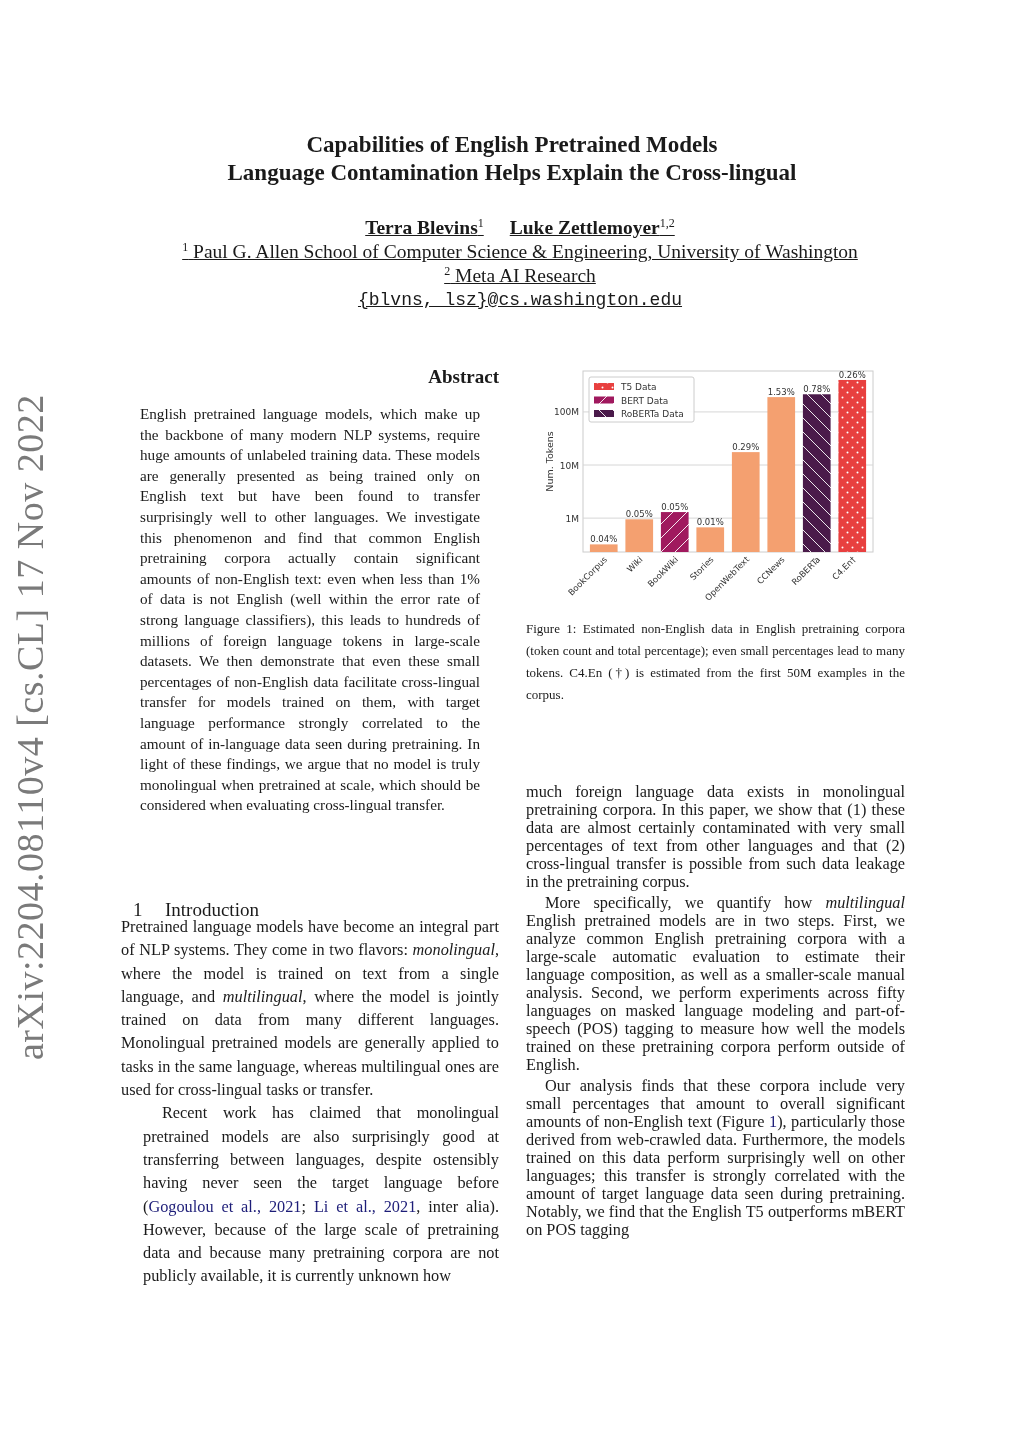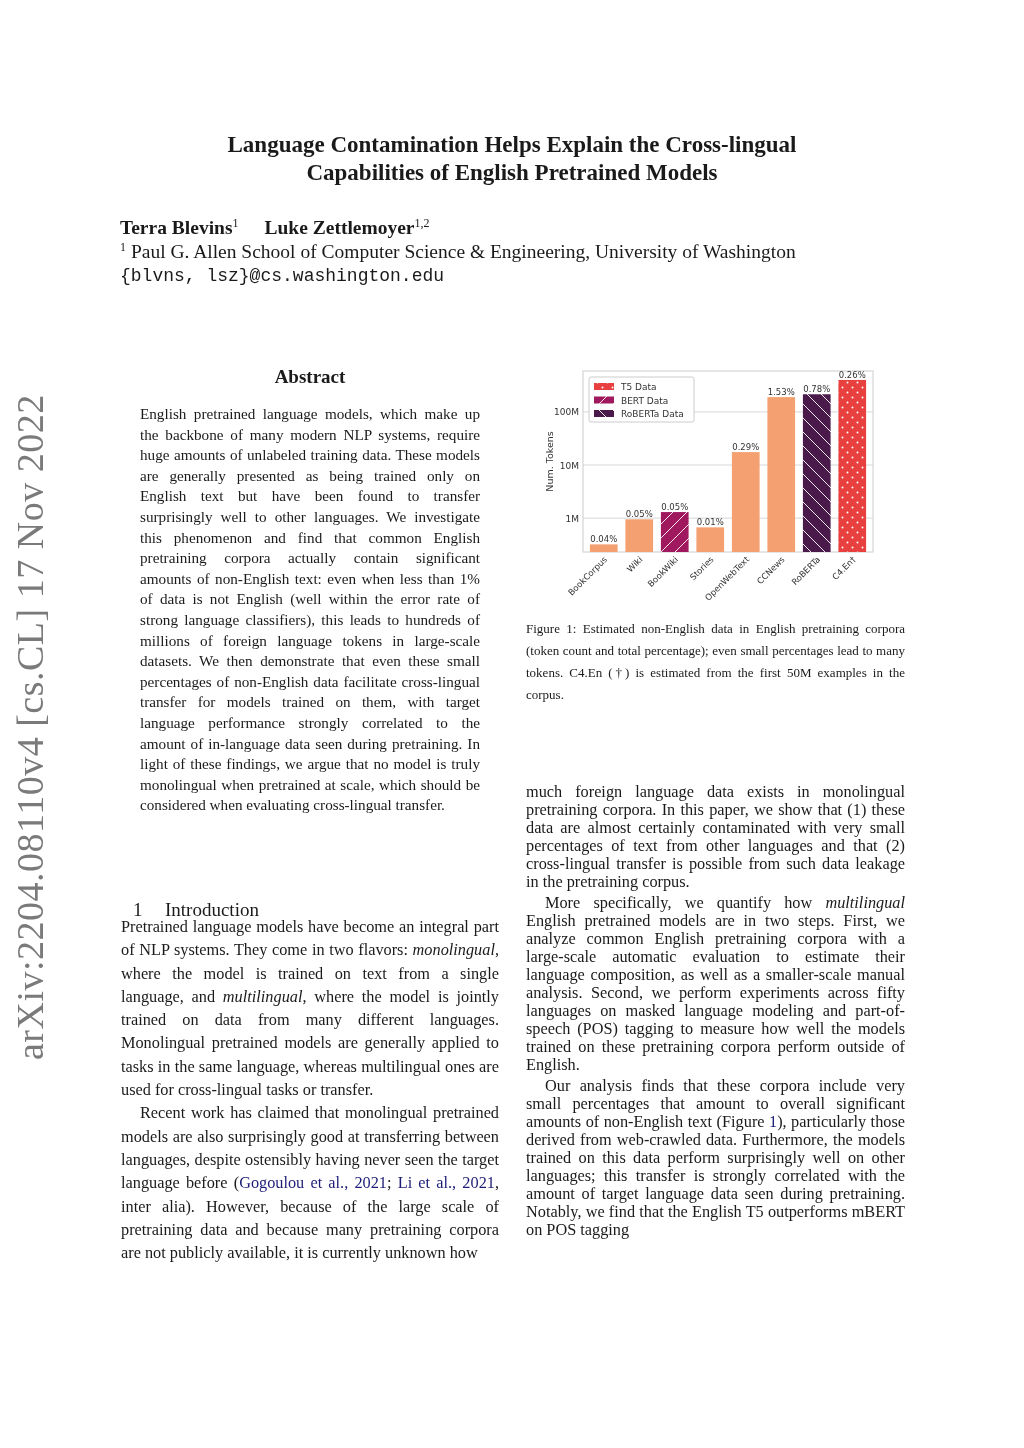--- a/index.html
+++ b/index.html
@@ -2,60 +2,61 @@
 <html><head>
 <meta charset="utf-8">
 <style>
   html, body { margin: 0; padding: 0; background: #ffffff; }
   body { width: 1024px; height: 1448px; position: relative; overflow: hidden;
          font-family: "Liberation Serif", "DejaVu Serif", serif; color: #1a1a1a; }
   .arxiv-id { position: absolute; left: 8px; top: 1060px; transform-origin: 0 0; transform: rotate(-90deg);
               font-size: 38px; color: #7a7a7a; white-space: nowrap; letter-spacing: 0.5px; width: 630px; }
   .title { position: absolute; left: 150px; width: 724px; top: 131px; text-align: center;
            font-weight: bold; font-size: 23px; line-height: 28px; }
-  .authors { position: absolute; left: 120px; width: 784px; top: 216px; font-size: 19.5px; line-height: 24px; }
+  .authors { position: absolute; left: 128px; width: 784px; top: 216px; text-align: center; font-size: 19.5px; line-height: 24px; text-decoration: underline; }
   .authors .names { font-weight: bold; }
   .authors sup { font-size: 12px; font-weight: normal; vertical-align: 7px; line-height: 0; }
   .authors .gap { display: inline-block; width: 26px; }
   .email { font-family: "Liberation Mono", "DejaVu Sans Mono", monospace; font-size: 18px; }
 
   .col-left { position: absolute; left: 121px; width: 378px; top: 366px; }
 
-  .abstract-title { text-align: center; font-weight: bold; font-size: 19px; margin: 0 0 16px 0; }
+  .abstract-title { text-align: right; font-weight: bold; font-size: 19px; margin: 0 0 16px 0; }
   .abstract { margin: 0 19px; font-size: 15.2px; line-height: 20.6px; text-align: justify; hyphens: none; }
 
   .section-title { position: absolute; left: 121px; top: 899px; font-weight: normal; font-size: 19px; margin-left: 12px; }
   .section-title .num { display: inline-block; width: 32px; }
   .intro { position: absolute; left: 121px; width: 378px; top: 915px; font-size: 16.3px; line-height: 23.3px; text-align: justify; }
   .intro p { margin: 0; }
-  .intro p + p { text-indent: 19px; }
+  .intro p + p { text-indent: 19px; margin-left: 22px; }
   .cite { color: #1d1d78; }
 
   .figure { position: absolute; left: 540px; top: 365px; width: 340px; height: 250px; font-family: "DejaVu Sans", "Liberation Sans", sans-serif; }
   .caption { position: absolute; left: 526px; width: 379px; top: 618px; font-size: 13px; line-height: 22px; text-align: justify; }
 
   .right-text { position: absolute; left: 526px; width: 379px; top: 743px; font-size: 16.3px; line-height: 18px; text-align: justify; margin-top: 40px; }
   .right-text p { margin: 0; }
   .right-text p + p { text-indent: 19px; margin-top: 3px; }
 </style>
 </head>
 <body>
 
 <div class="arxiv-id">arXiv:2204.08110v4  [cs.CL]  17 Nov 2022</div>
 
 <div class="title">
+  <div>Capabilities of English Pretrained Models</div>
   <div>Language Contamination Helps Explain the Cross-lingual</div>
-  <div>Capabilities of English Pretrained Models</div>
 </div>
 
 <div class="authors">
   <div class="names">
     <span>Terra Blevins</span><sup>1</sup><span class="gap"></span><span>Luke Zettlemoyer</span><sup>1,2</sup>
   </div>
   <div><sup>1</sup> <span>Paul G. Allen School of Computer Science &amp; Engineering, University of Washington</span></div>
+  <div><sup>2</sup> <span>Meta AI Research</span></div>
   <div class="email">{blvns, lsz}@cs.washington.edu</div>
 </div>
 
 <div class="col-left">
   <div class="abstract-title">Abstract</div>
   <div class="abstract">English pretrained language models, which make up the backbone of many modern NLP systems, require huge amounts of unlabeled training data. These models are generally presented as being trained only on English text but have been found to transfer surprisingly well to other languages.  We investigate this phenomenon and find that common English pretraining corpora actually contain significant amounts of non-English text: even when less than 1% of data is not English (well within the error rate of strong language classifiers), this leads to hundreds of millions of foreign language tokens in large-scale datasets.  We then demonstrate that even these small percentages of non-English data facilitate cross-lingual transfer for models trained on them, with target language performance strongly correlated to the amount of in-language data seen during pretraining.  In light of these findings, we argue that no model is truly monolingual when pretrained at scale, which should be considered when evaluating cross-lingual transfer.</div>
 </div>
 
 <div class="section-title">
   <span class="num">1</span><span>Introduction</span>

